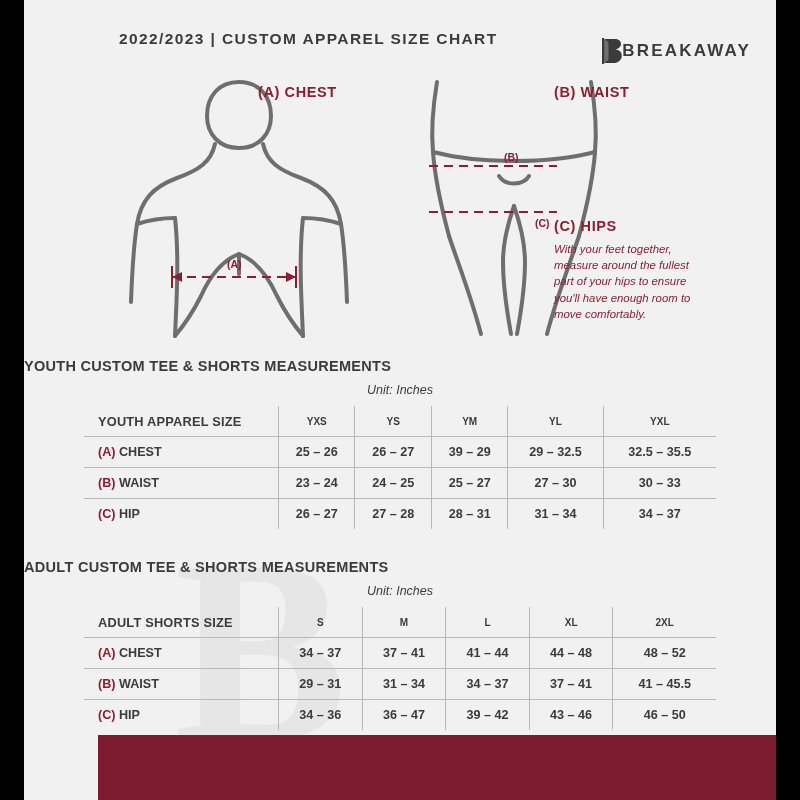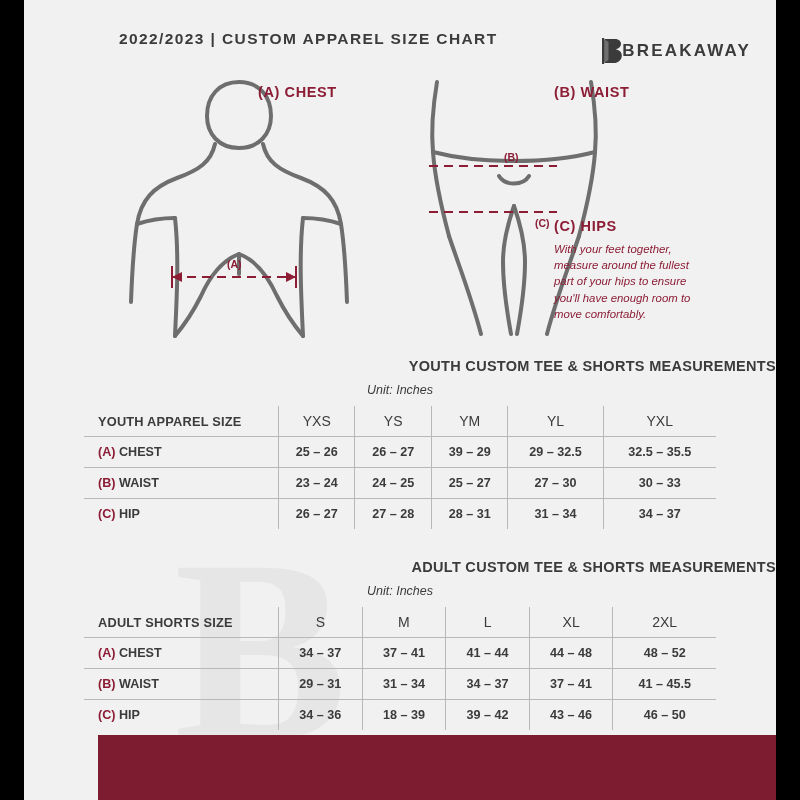--- a/index.html
+++ b/index.html
@@ -124,21 +124,21 @@
 
   
   .tables {
     position: absolute;
     left: 0;
     top: 358px;
     width: 752px;
     z-index: 2;
   }
   .tbl-title {
-    text-align: right;
+    text-align: left;
     font-size: 14.5px;
     font-weight: bold;
     color: #3b3b3b;
     letter-spacing: 0.3px;
   }
   .tbl-unit {
     text-align: center;
     font-size: 12.5px;
     font-style: italic;
     color: #3b3b3b;
@@ -162,22 +162,22 @@
   th.rowhead, td.rowhead {
     text-align: left;
     padding-left: 14px;
     font-weight: bold;
     border-left: none;
   }
   th.rowhead { letter-spacing: 0.2px; }
   td.rowhead { font-weight: bold; }
   td.rowhead .mk { color: #8c1d35; }
   tr.head th {
-    font-weight: normal;
-    font-size: 14px;
+    font-weight: bold;
+    font-size: 10px;
   }
   tr.head th.rowhead { font-weight: bold; font-size: 12.8px; }
   table tr td:last-child, table tr th:last-child { border-right: none; }
   table tr.head th { border-top: none; }
   table tr:last-child td { border-bottom: none; }
   .col-size { width: 180px; }
 
   .spacer { height: 30px; }
 
   
@@ -345,21 +345,21 @@
           <td class="rowhead"><span class="mk">(B)</span> <span>WAIST</span></td>
           <td>29 – 31</td>
           <td>31 – 34</td>
           <td>34 – 37</td>
           <td>37 – 41</td>
           <td>41 – 45.5</td>
         </tr>
         <tr>
           <td class="rowhead"><span class="mk">(C)</span> <span>HIP</span></td>
           <td>34 – 36</td>
-          <td>18 – 39</td>
+          <td>36 – 47</td>
           <td>39 – 42</td>
           <td>43 – 46</td>
           <td>46 – 50</td>
         </tr>
       </tbody>
         </table>
     </div>
 
     <div class="footer-bar"></div>
   </div>

